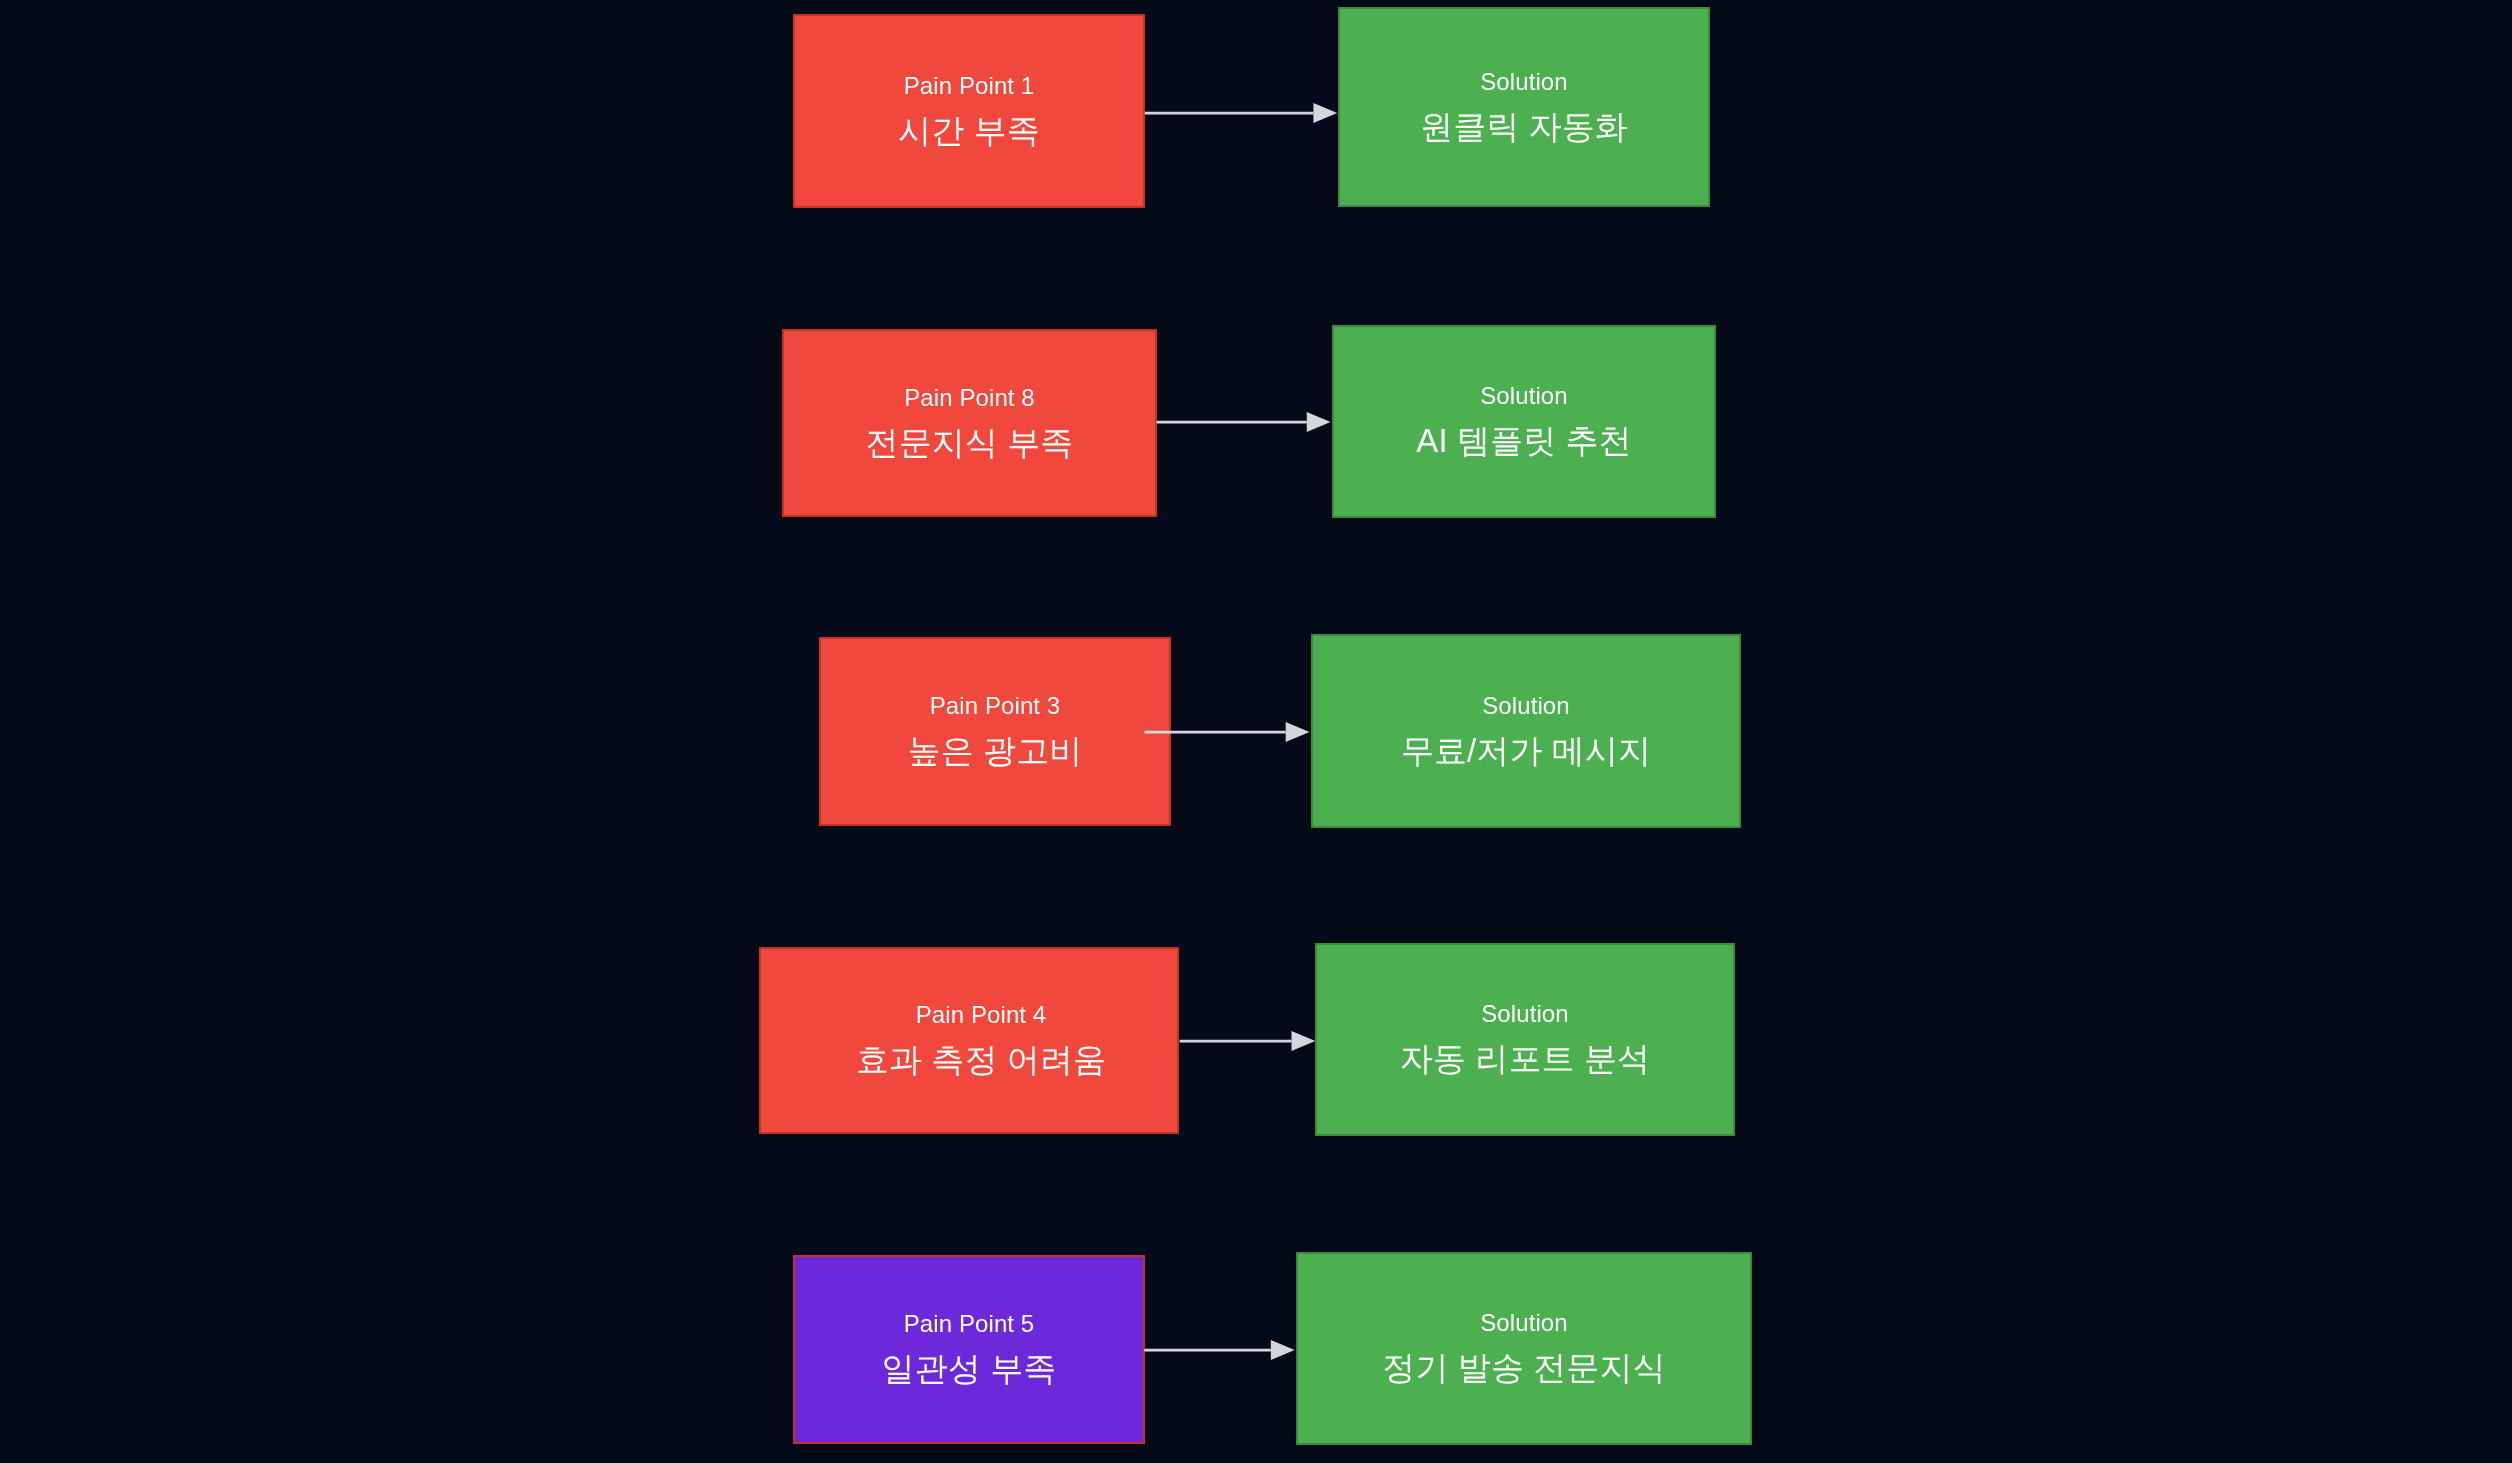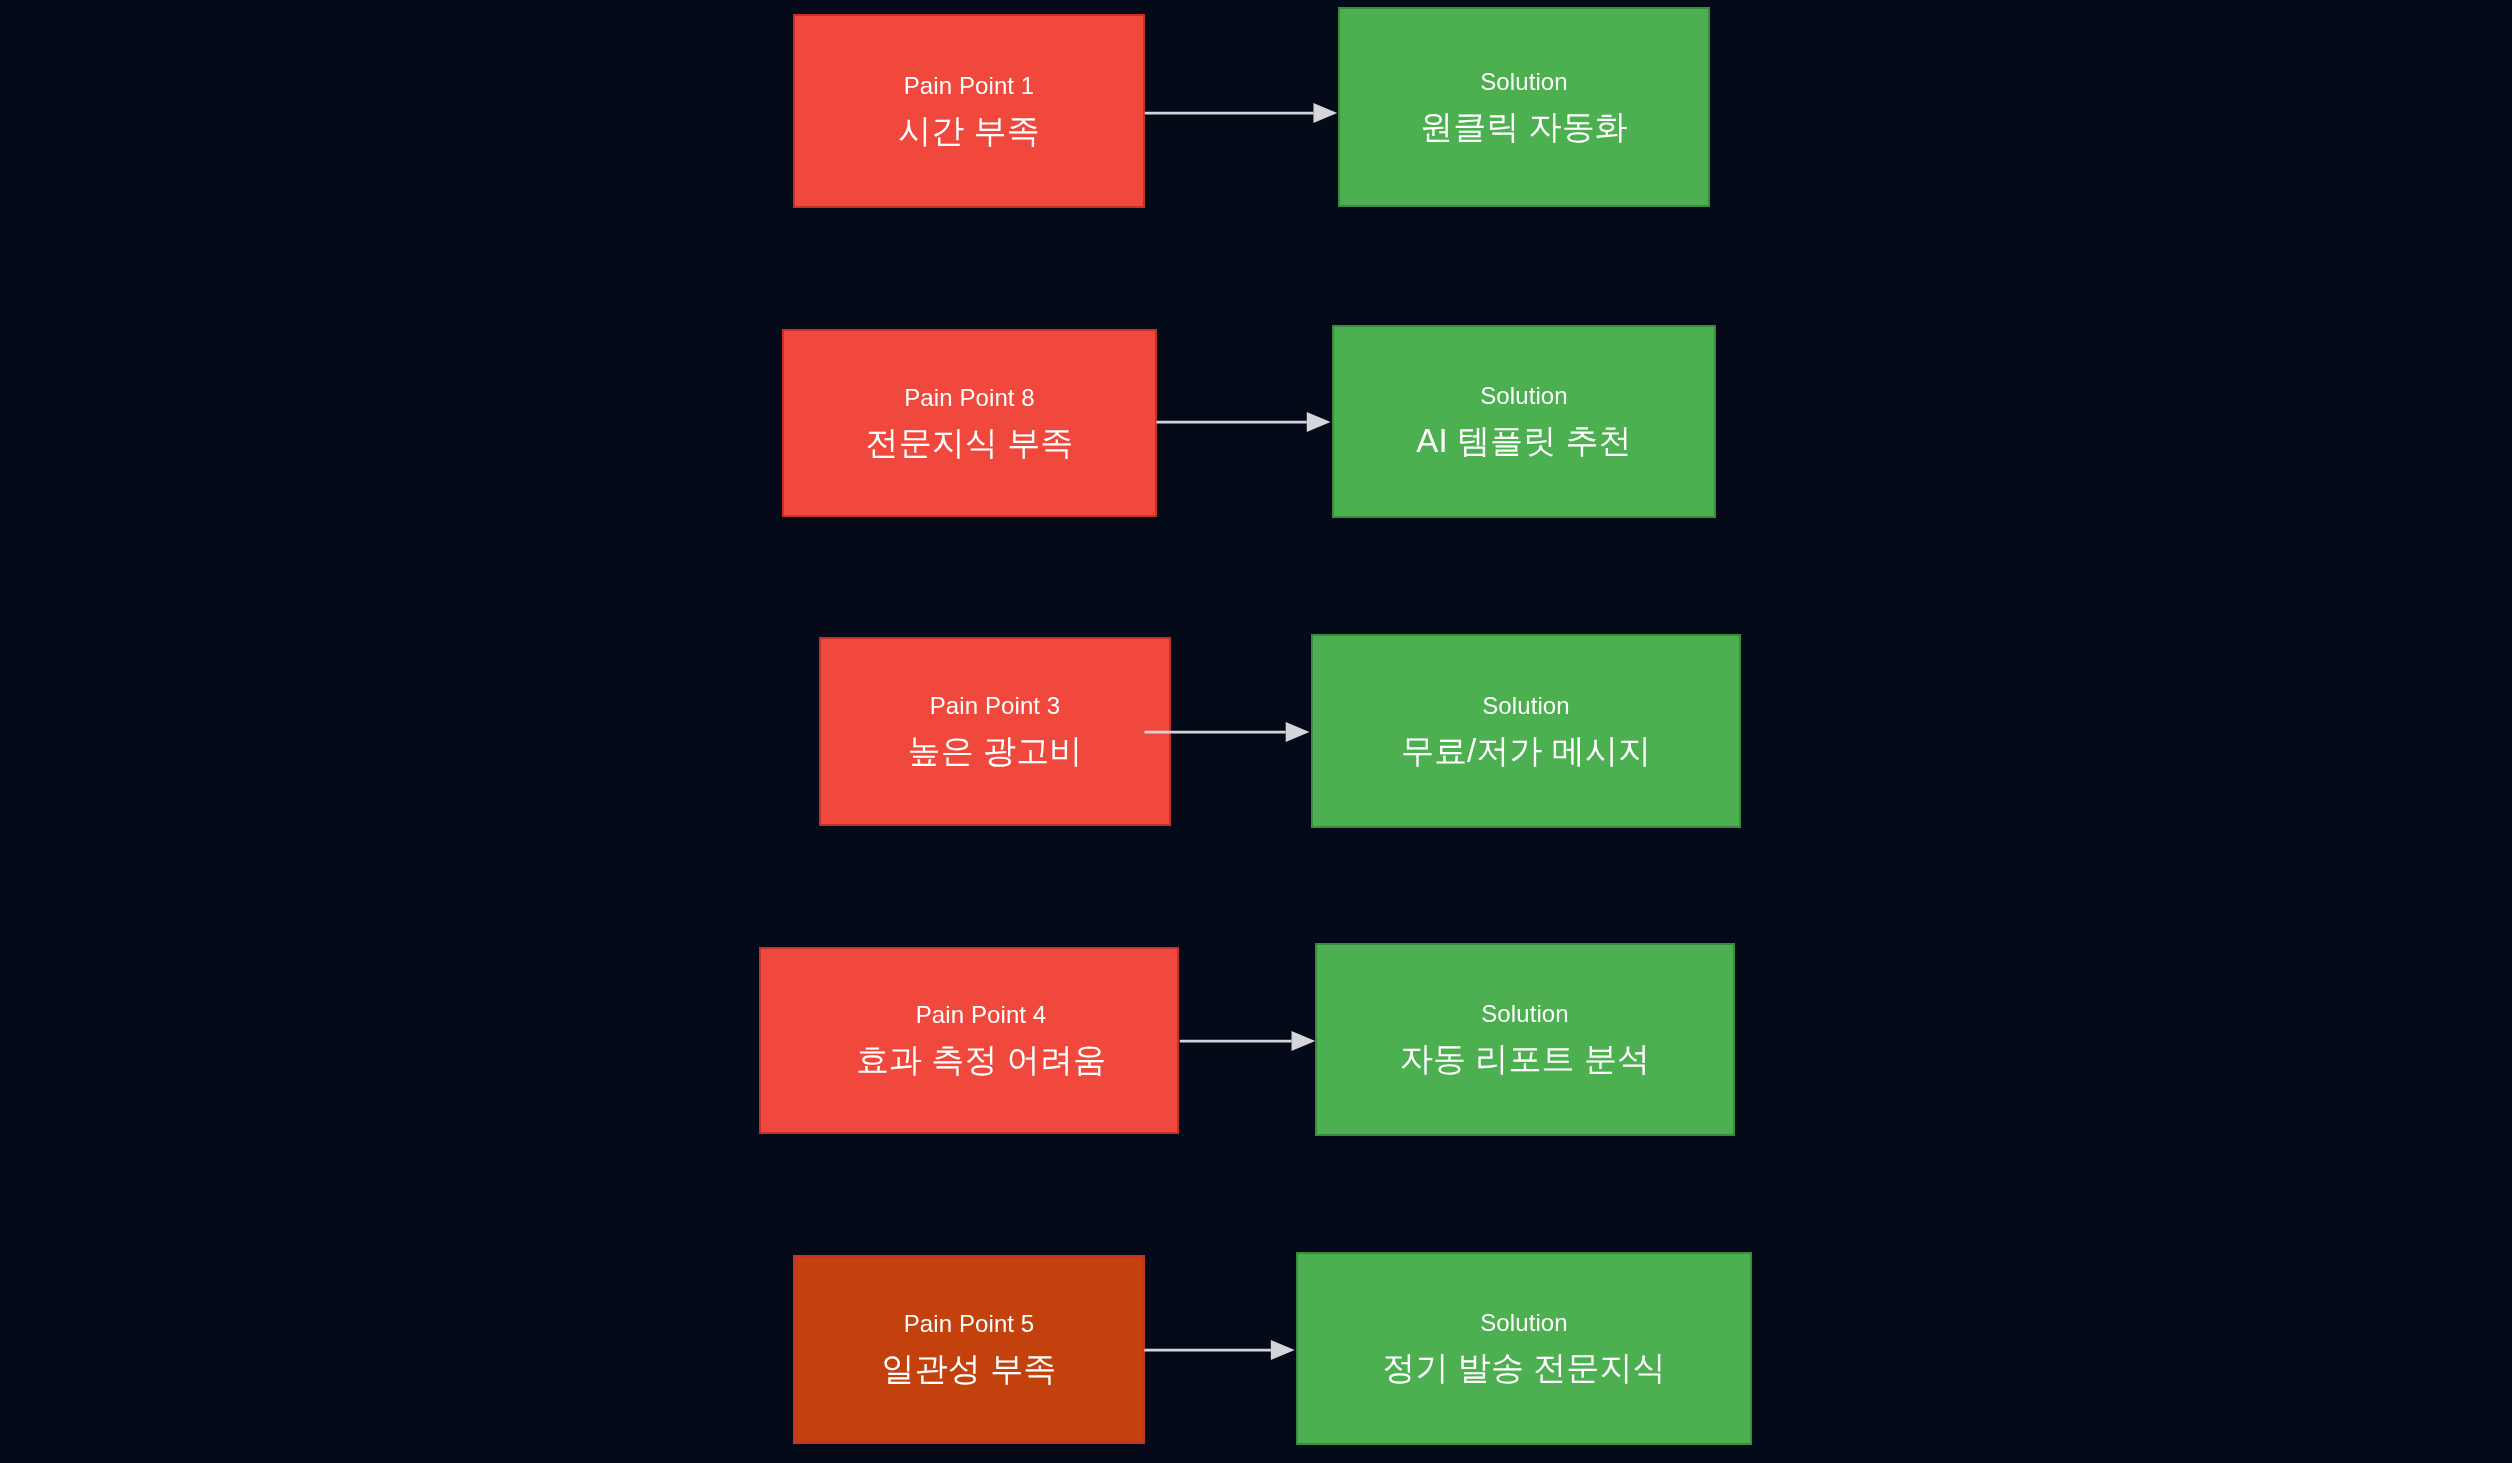--- a/index.html
+++ b/index.html
@@ -138,21 +138,21 @@
           <line x1="0" y1="12" x2="122" y2="12" stroke="#D4D6DC" stroke-width="3"></line>
           <polygon points="122,1 148,12 122,23" fill="#D4D6DC"></polygon>
         </svg>
       </div>
       <div class="node solution" style="left: 1315px; top: 943px; width: 420px; height: 193px; background: rgb(76, 175, 80); border-color: rgb(59, 138, 64); color: rgb(255, 255, 255);">
         <div class="line1">Solution</div>
         <div class="line2">자동 리포트 분석</div>
       </div>
     </div>
     <div class="row">
-      <div class="node pain" style="left: 793px; top: 1255px; width: 352px; height: 189px; background: #c2410c; border-color: rgb(198, 48, 42); color: rgb(255, 255, 255);">
+      <div class="node pain" style="left: 793px; top: 1255px; width: 352px; height: 189px; background: #6d28d9; border-color: rgb(198, 48, 42); color: rgb(255, 255, 255);">
         <div class="line1">Pain Point 5</div>
         <div class="line2">일관성 부족</div>
       </div>
       <div class="connector" style="left: 1144px; top: 1339px; width: 151px;">
         <svg width="151" height="22" viewBox="0 0 164 24">
           <line x1="0" y1="12" x2="138" y2="12" stroke="#D4D6DC" stroke-width="3"></line>
           <polygon points="138,1 164,12 138,23" fill="#D4D6DC"></polygon>
         </svg>
       </div>
       <div class="node solution" style="left: 1296px; top: 1252px; width: 456px; height: 193px; background: rgb(76, 175, 80); border-color: rgb(59, 138, 64); color: rgb(255, 255, 255);">

